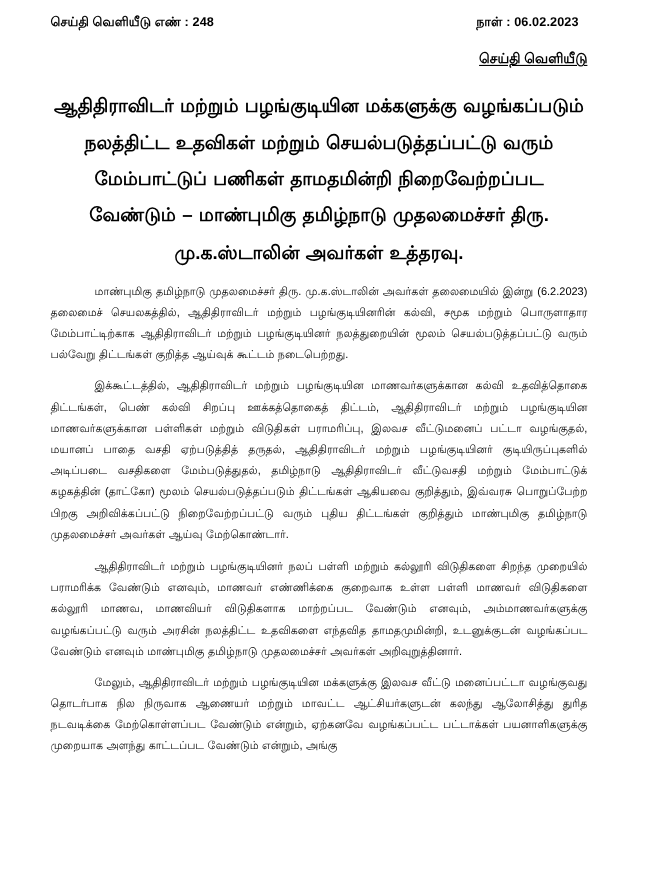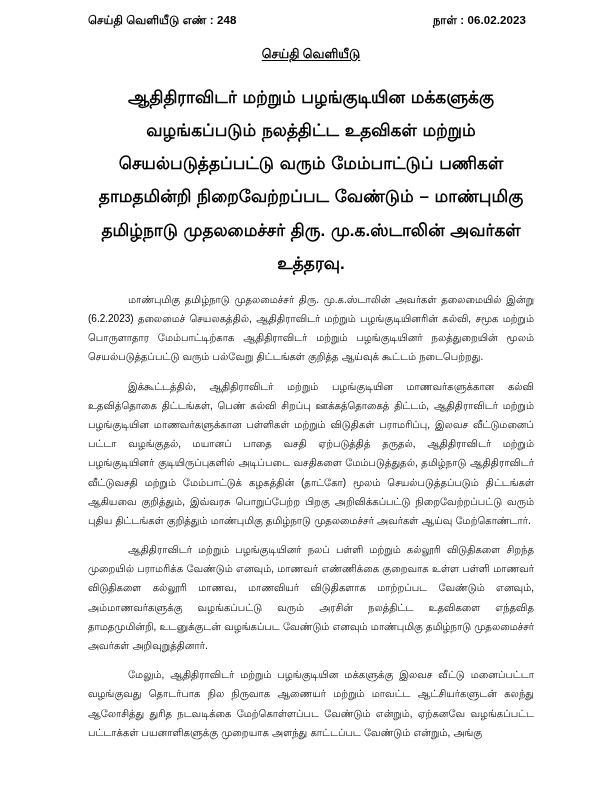--- a/index.html
+++ b/index.html
@@ -15,21 +15,21 @@
     font-family: "Liberation Sans", "DejaVu Sans", sans-serif;
     color: #000000;
     -webkit-font-smoothing: none;
   }
 
   .page {
     position: relative;
     width: 596px;
     height: 800px;
     box-sizing: border-box;
-    padding: 0 62px 0 88px;
+    padding: 0 62px 0 46px;
     background: #ffffff;
   }
 
   
   .header-row {
     display: flex;
     justify-content: space-between;
     align-items: baseline;
     padding-top: 14px;
     font-size: 11.5px;
@@ -39,21 +39,21 @@
   .header-row .release-no {
     white-space: nowrap;
   }
   .header-row .release-date {
     white-space: nowrap;
     padding-right: 8px;
   }
 
   
   .doc-title-wrap {
-    text-align: center;
+    text-align: right;
     margin-top: 16px;
   }
   .doc-title {
     display: inline-block;
     font-size: 12.5px;
     font-weight: bold;
     text-decoration: underline;
     text-underline-offset: 2px;
   }
 

